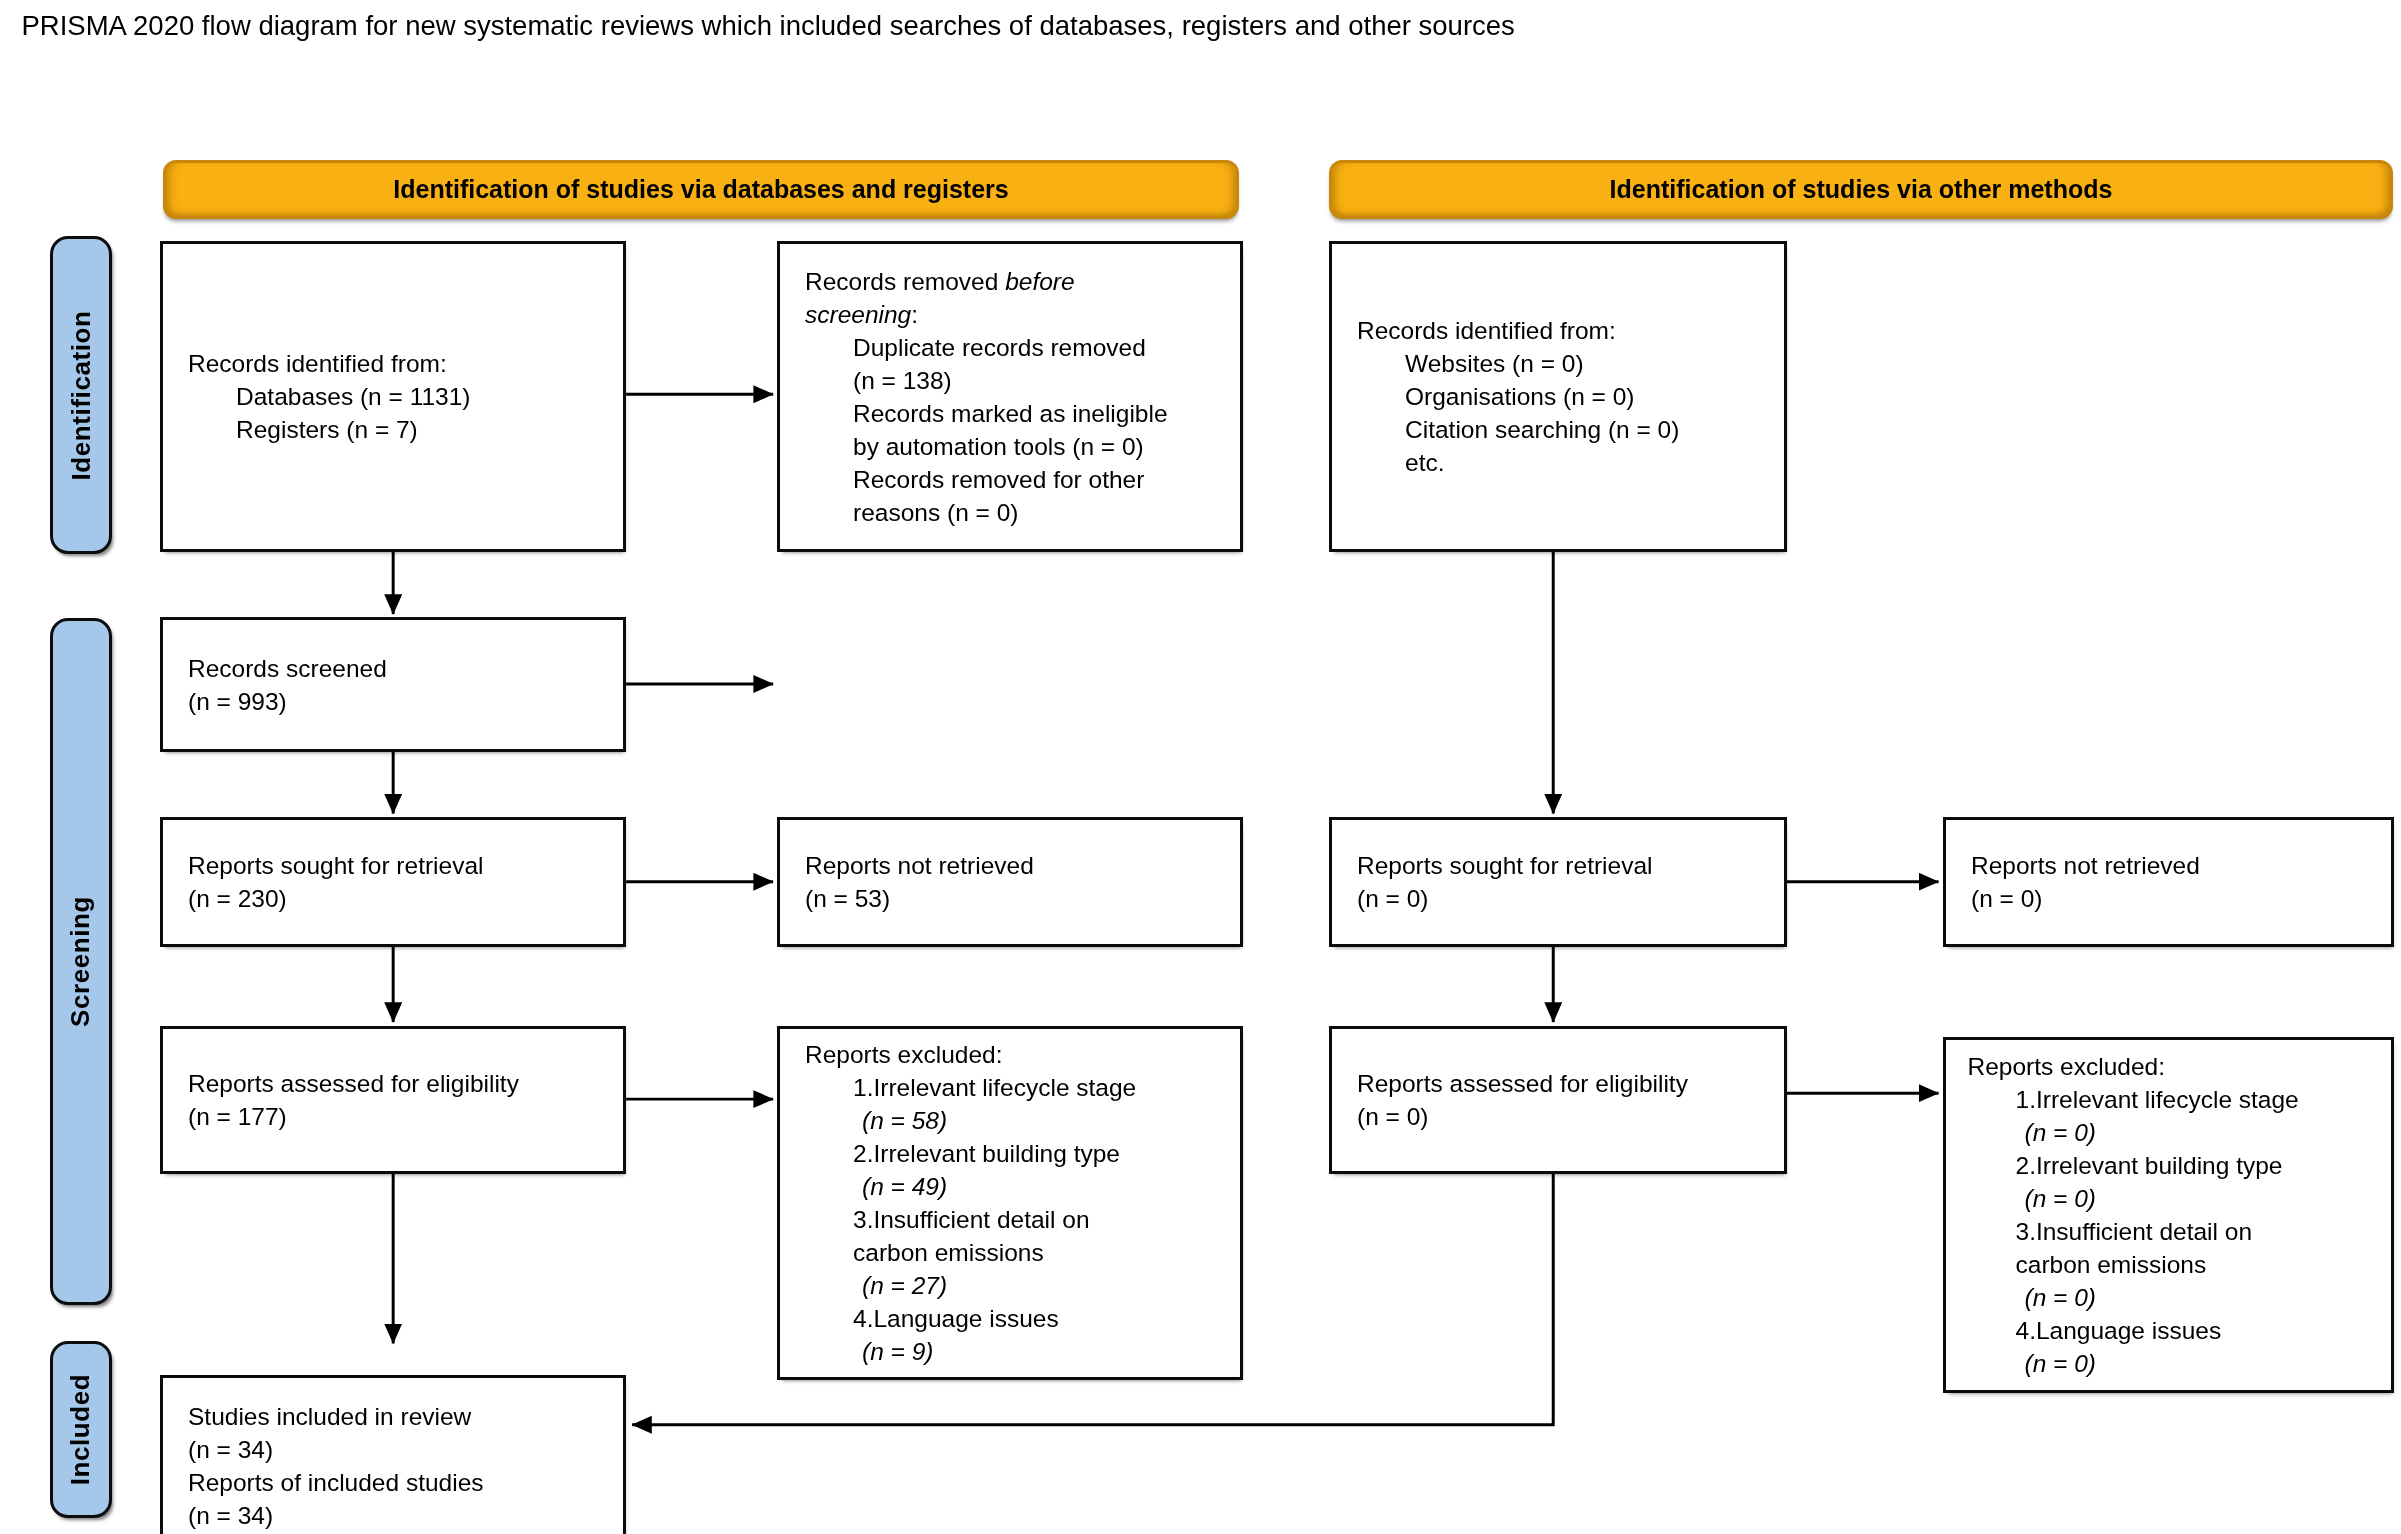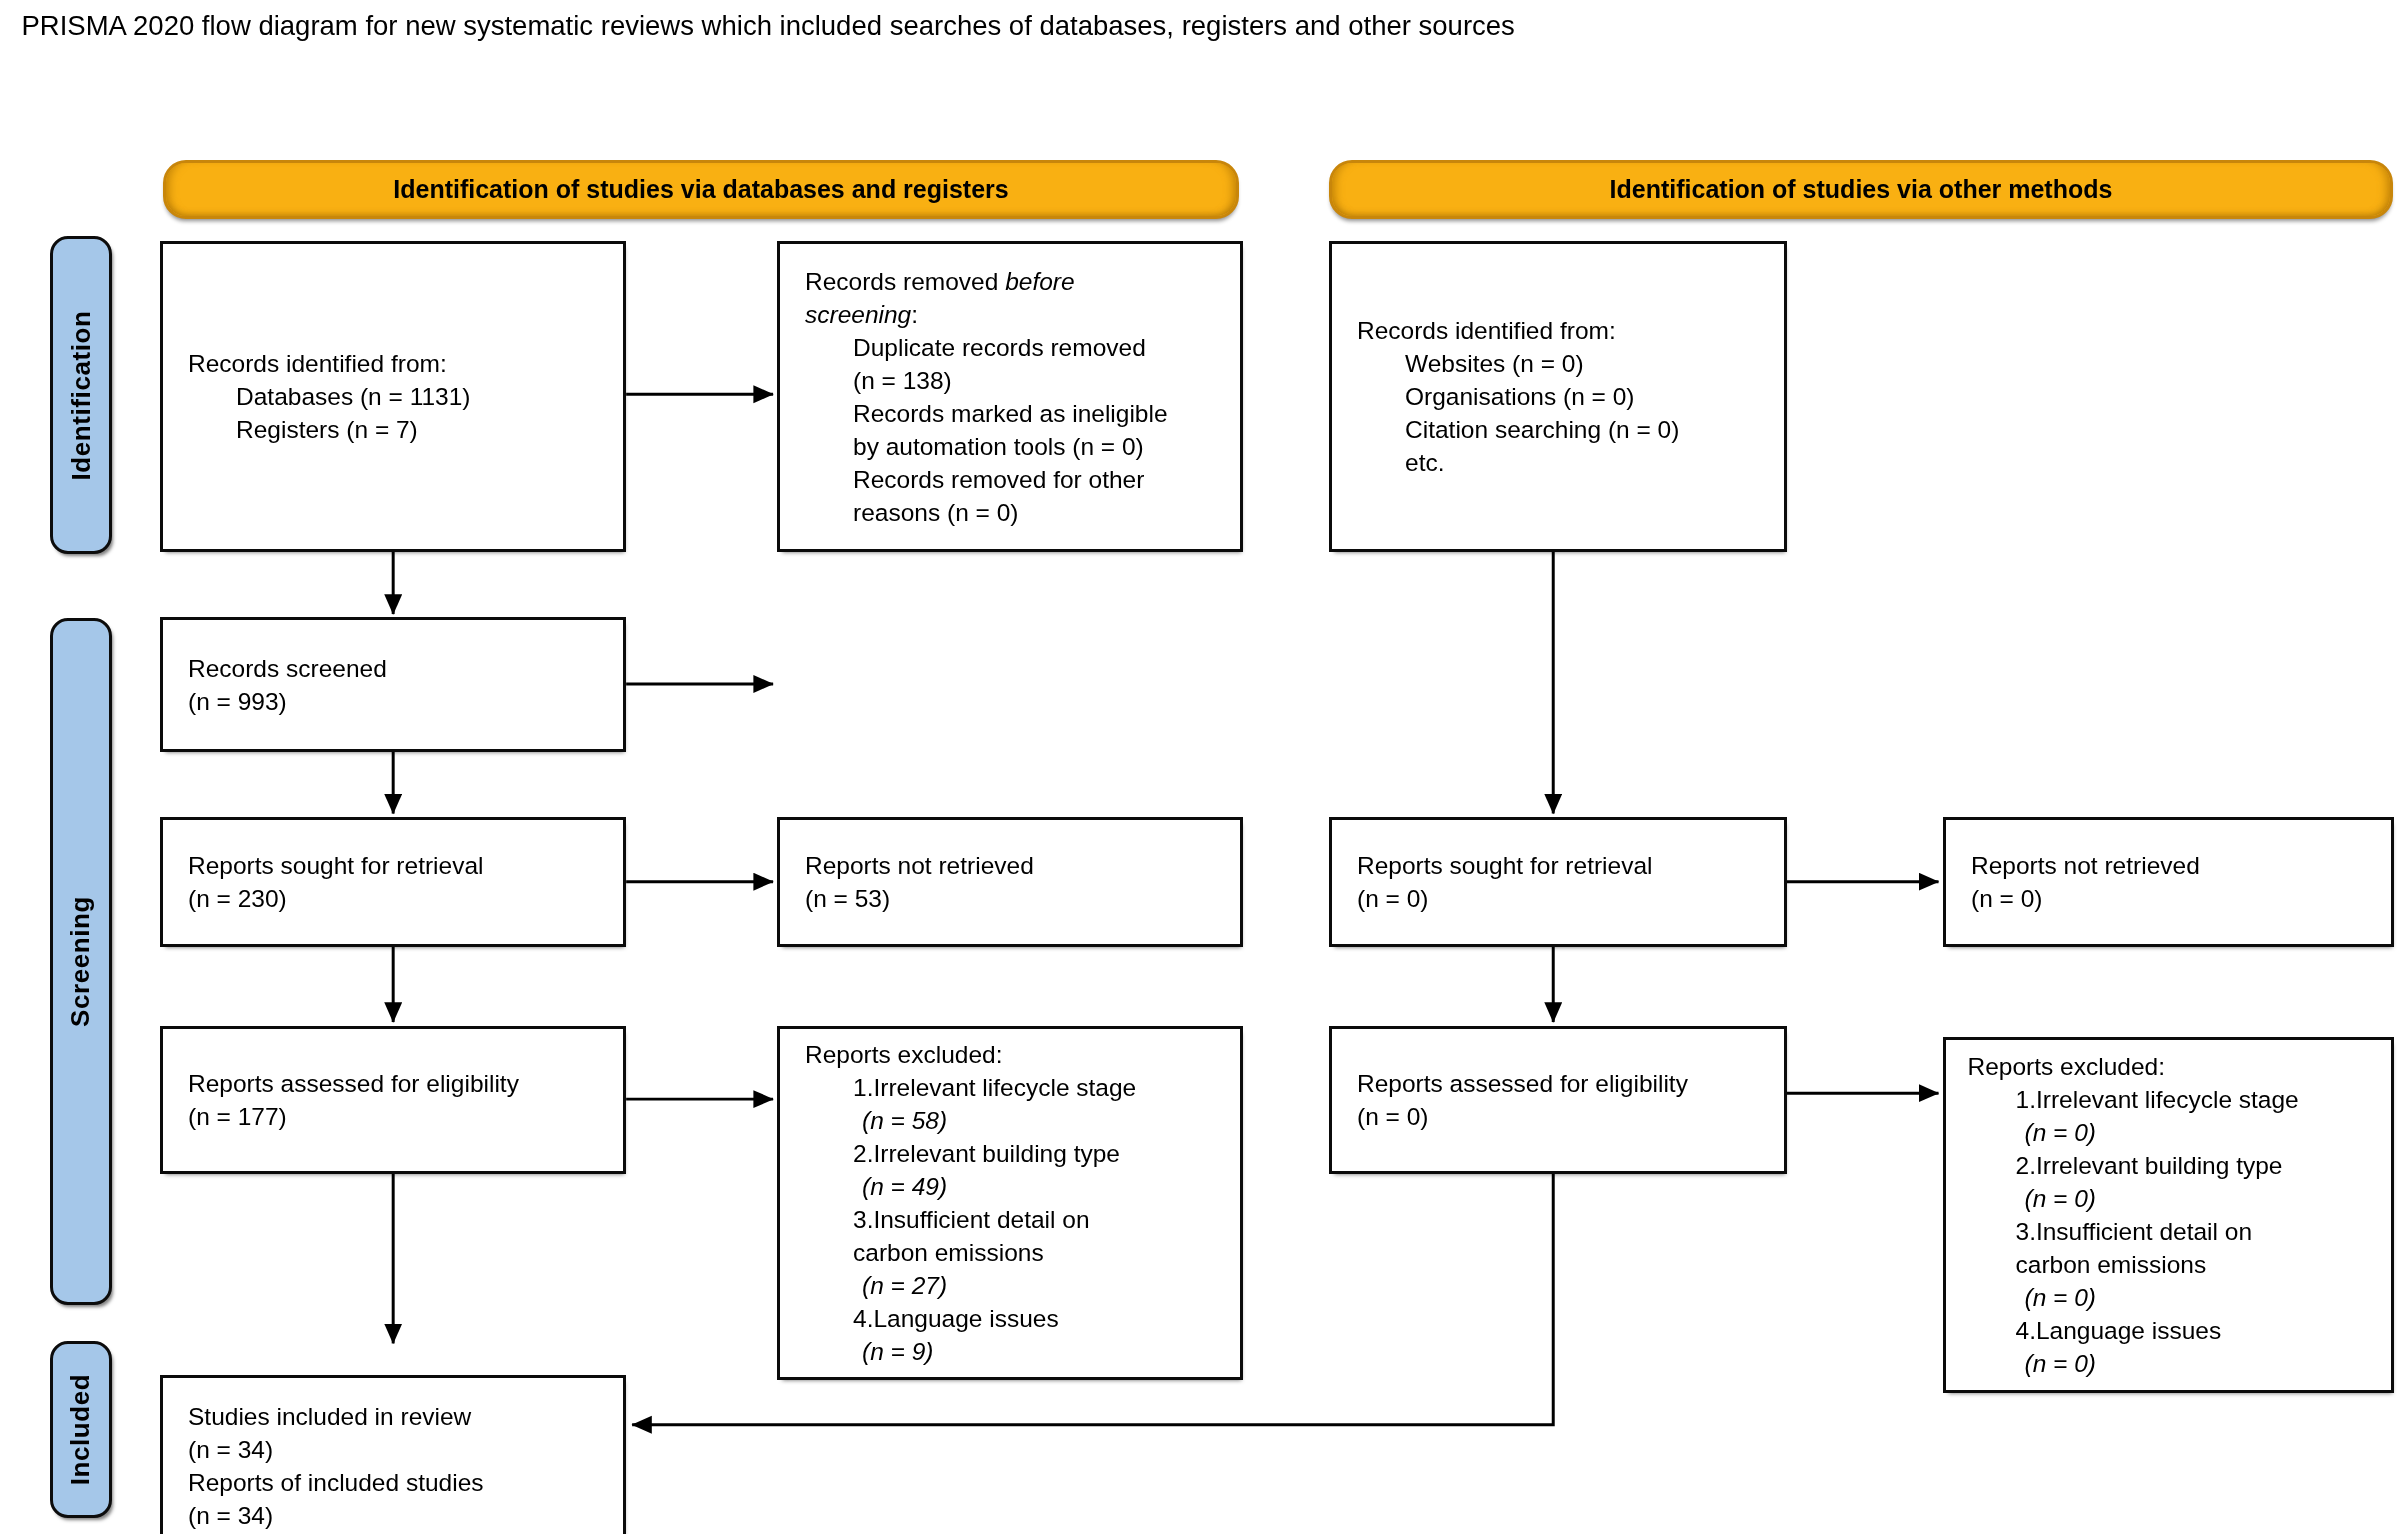--- a/index.html
+++ b/index.html
@@ -5,21 +5,21 @@
   html,body{margin:0;padding:0;background:#ffffff;}
   .canvas{
     position:relative;width:2401px;height:1534px;background:#ffffff;
     font-family:"Liberation Sans",sans-serif;color:#000;overflow:hidden;
   }
   .title{
     position:absolute;left:21.5px;top:9.6px;font-size:27.5px;font-weight:normal;white-space:nowrap;
   }
   .banner{
     position:absolute;height:59px;background:#F9B012;
-    border:3px solid #C8860B;border-radius:23px;
+    border:3px solid #C8860B;border-radius:13px;
     display:flex;align-items:center;justify-content:center;
     font-weight:bold;font-size:25px;box-sizing:border-box;
     box-shadow:0 4.2px 4.2px -2.4px rgba(0,0,0,.45),
                inset 9.6px 0 8.4px -6px rgba(160,104,0,.55),
                inset -9.6px 0 8.4px -6px rgba(160,104,0,.55),
                inset 0 -6px 7.2px -4.8px rgba(120,78,0,.45);
   }
   .sidebar{
     position:absolute;width:62px;background:#A5C7E9;
     border:3.6px solid #0c0c0c;border-radius:18px;

